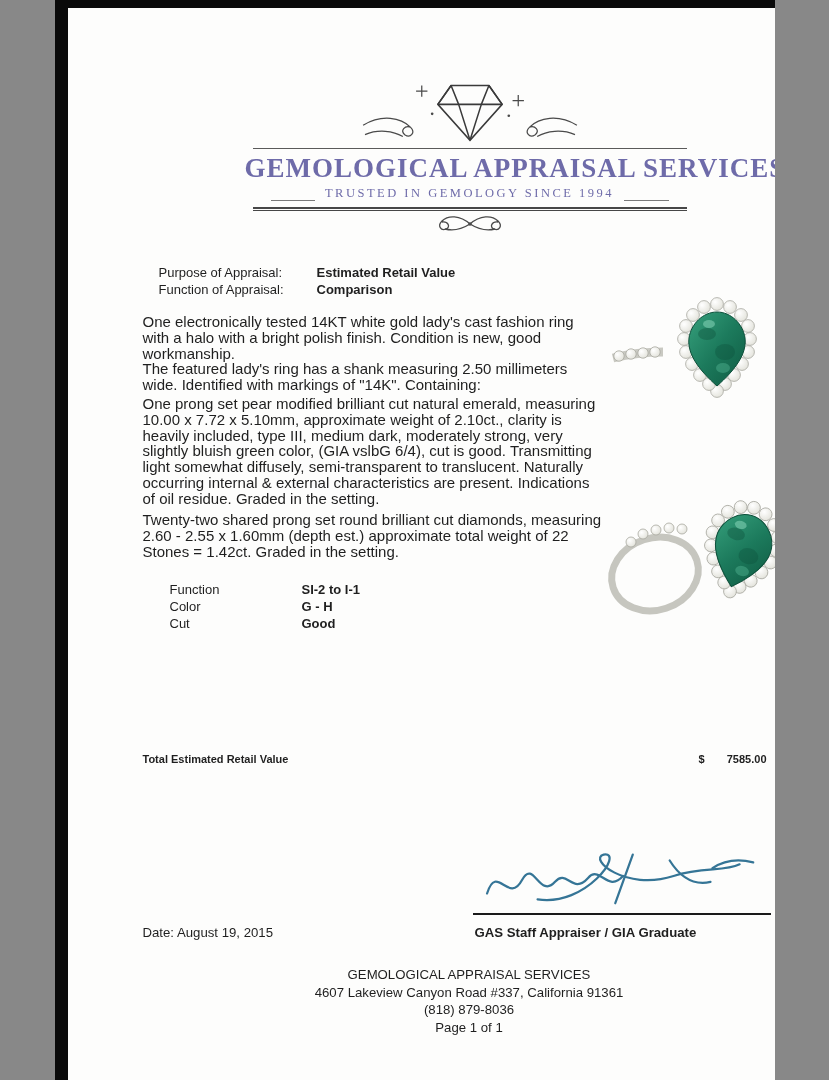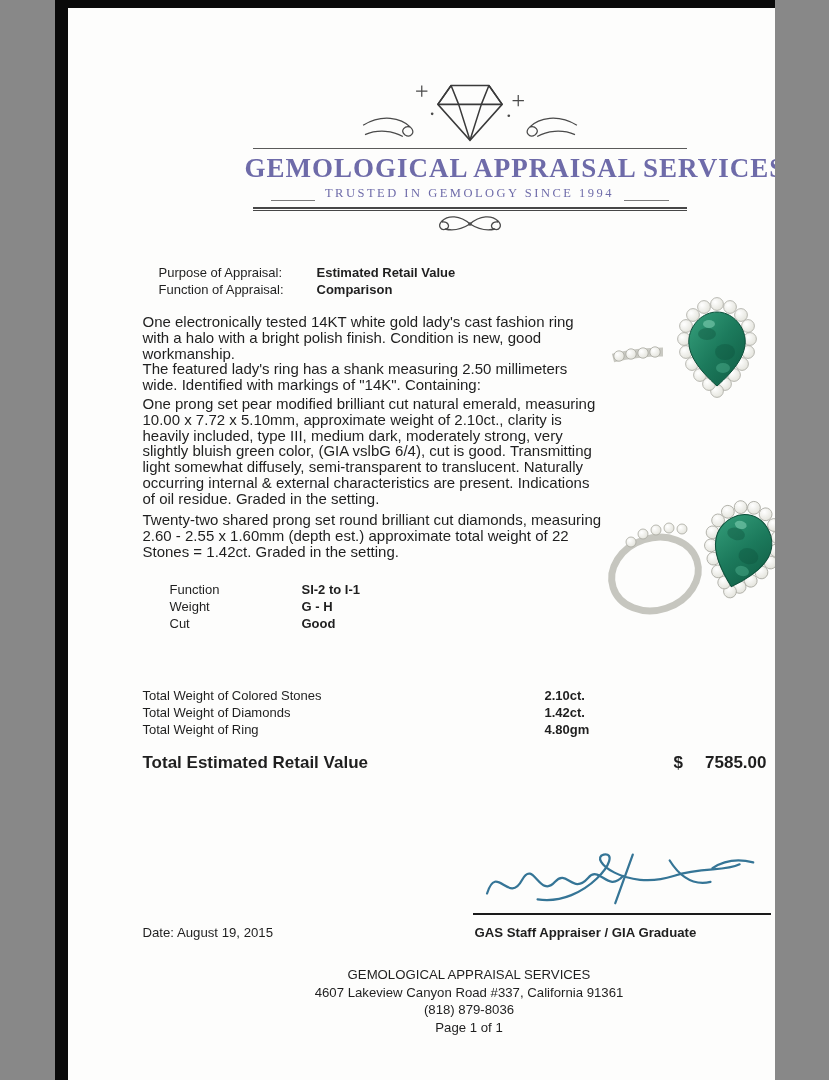--- a/index.html
+++ b/index.html
@@ -46,21 +46,21 @@
   .grade-label { display:inline-block; width:132px; }
   .grade-value { font-weight:bold; }
 
   
   .totals { position:absolute; left:88px; top:688px; font-size:13px; line-height:16.8px; }
   .totals-row { display:flex; }
   .t-label { width:402px; }
   .t-value { font-weight:bold; }
 
   
-  .retail { position:absolute; left:88px; top:753px; width:624px; display:flex; justify-content:space-between; font-size:17px; font-weight:bold; }
+  .retail { position:absolute; left:88px; top:753px; width:624px; display:flex; justify-content:space-between; font-size:11px; font-weight:bold; }
   .retail-amount { display:flex; gap:22px; }
 
   
   .photo-top    { position:absolute; left:556px; top:286px; }
   .photo-bottom { position:absolute; left:548px; top:500px; }
 
   
   .signature { position:absolute; left:420px; top:843px; }
   .sig-line { position:absolute; left:418px; top:913px; width:298px; height:2px; background:#1a1a1a; }
   .date-line { position:absolute; left:88px;  top:925px; font-size:13.2px; font-weight:normal; }
@@ -179,41 +179,27 @@
 of oil residue. Graded in the setting.</p>
   <p class="para para-3">Twenty-two shared prong set round brilliant cut diamonds, measuring
 2.60 - 2.55 x 1.60mm (depth est.) approximate total weight of 22
 Stones = 1.42ct. Graded in the setting.</p>
 
   <div class="grades">
     <div class="grade-row">
       <span class="grade-label">Function</span><span class="grade-value">SI-2 to I-1</span>
     </div>
     <div class="grade-row">
-      <span class="grade-label">Weight</span><span class="grade-value">G - H</span>
+      <span class="grade-label">Color</span><span class="grade-value">G - H</span>
     </div>
     <div class="grade-row">
       <span class="grade-label">Cut</span><span class="grade-value">Good</span>
     </div>
   </div>
 
-  <div class="totals">
-    <div class="totals-row">
-      <span class="t-label">Total Weight of Colored Stones</span>
-        <span class="t-value">2.10ct.</span>
-    </div>
-    <div class="totals-row">
-      <span class="t-label">Total Weight of Diamonds</span>
-        <span class="t-value">1.42ct.</span>
-    </div>
-    <div class="totals-row">
-      <span class="t-label">Total Weight of Ring</span>
-        <span class="t-value">4.80gm</span>
-    </div>
-  </div>
 
   <div class="retail">
     <span class="retail-label">Total Estimated Retail Value</span>
     <span class="retail-amount">
       <span>$</span>
       <span>7585.00</span>
     </span>
   </div>
 
   <div class="photo-top">

